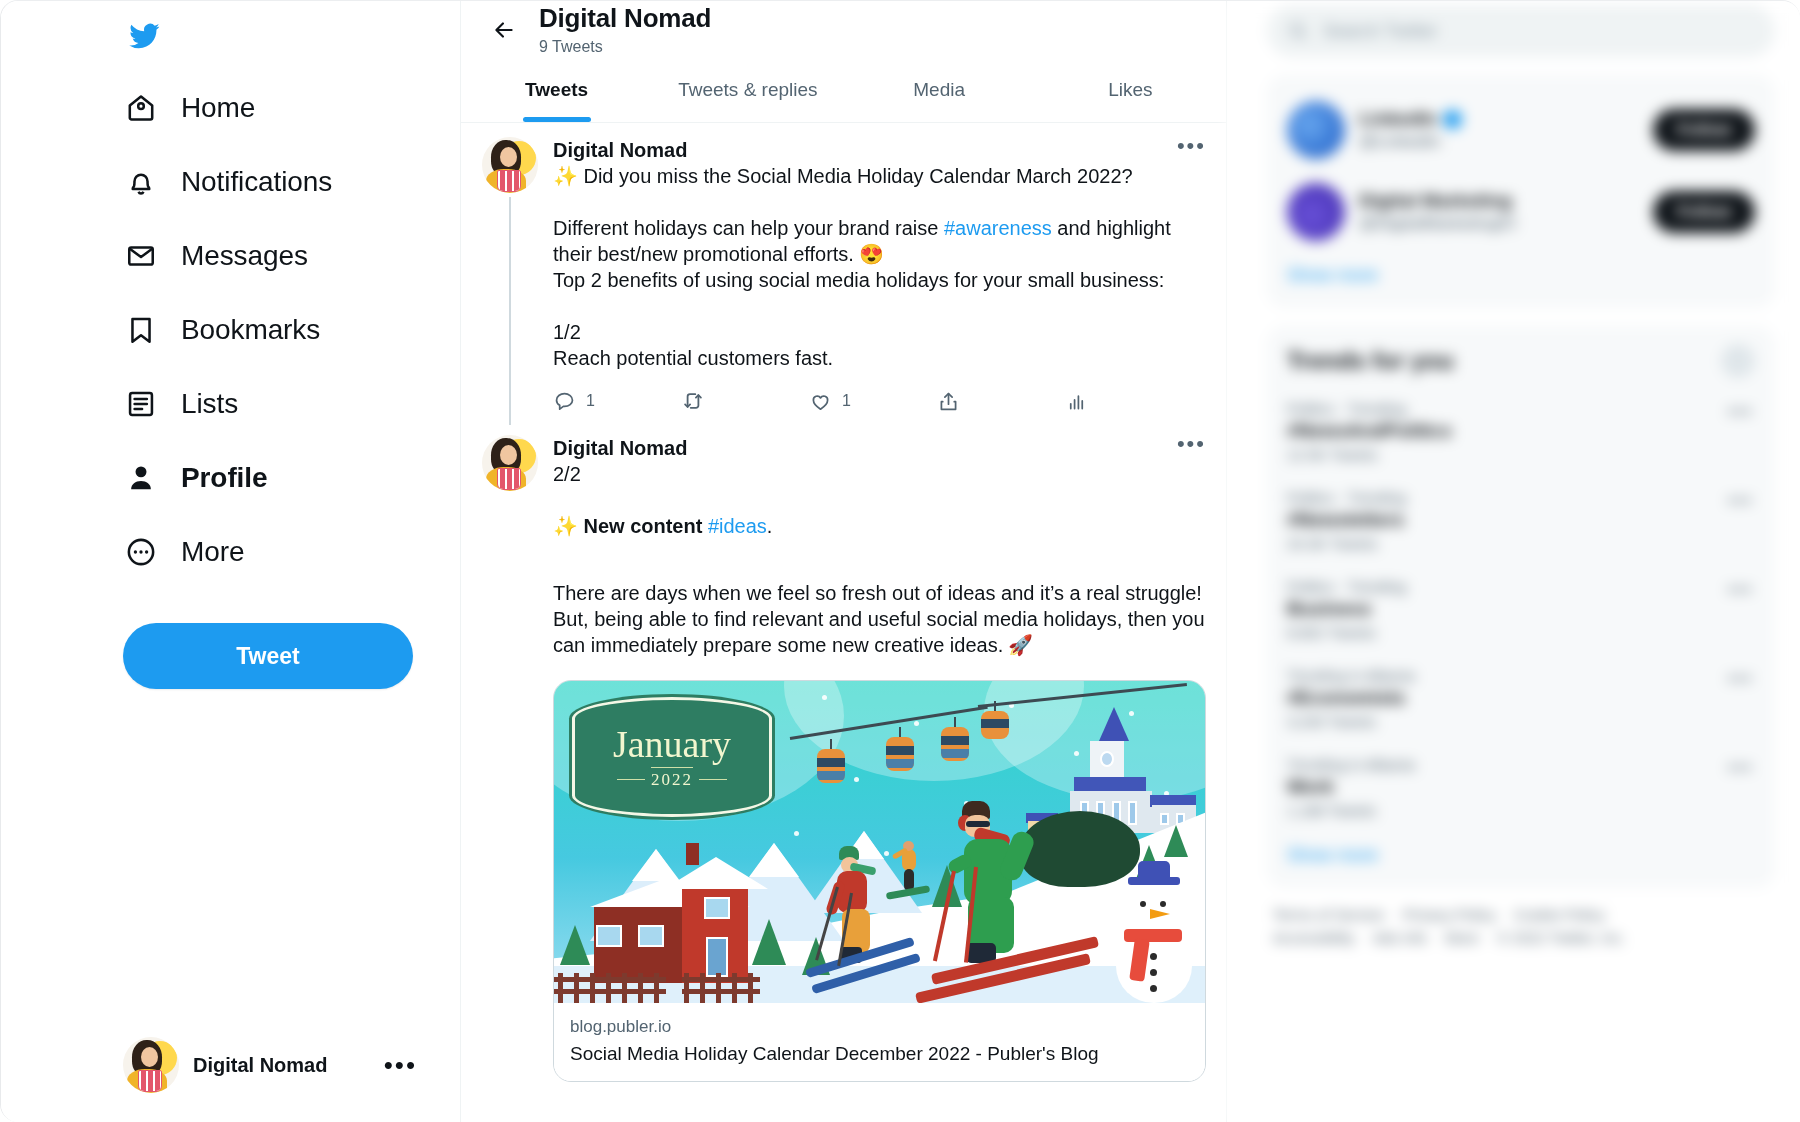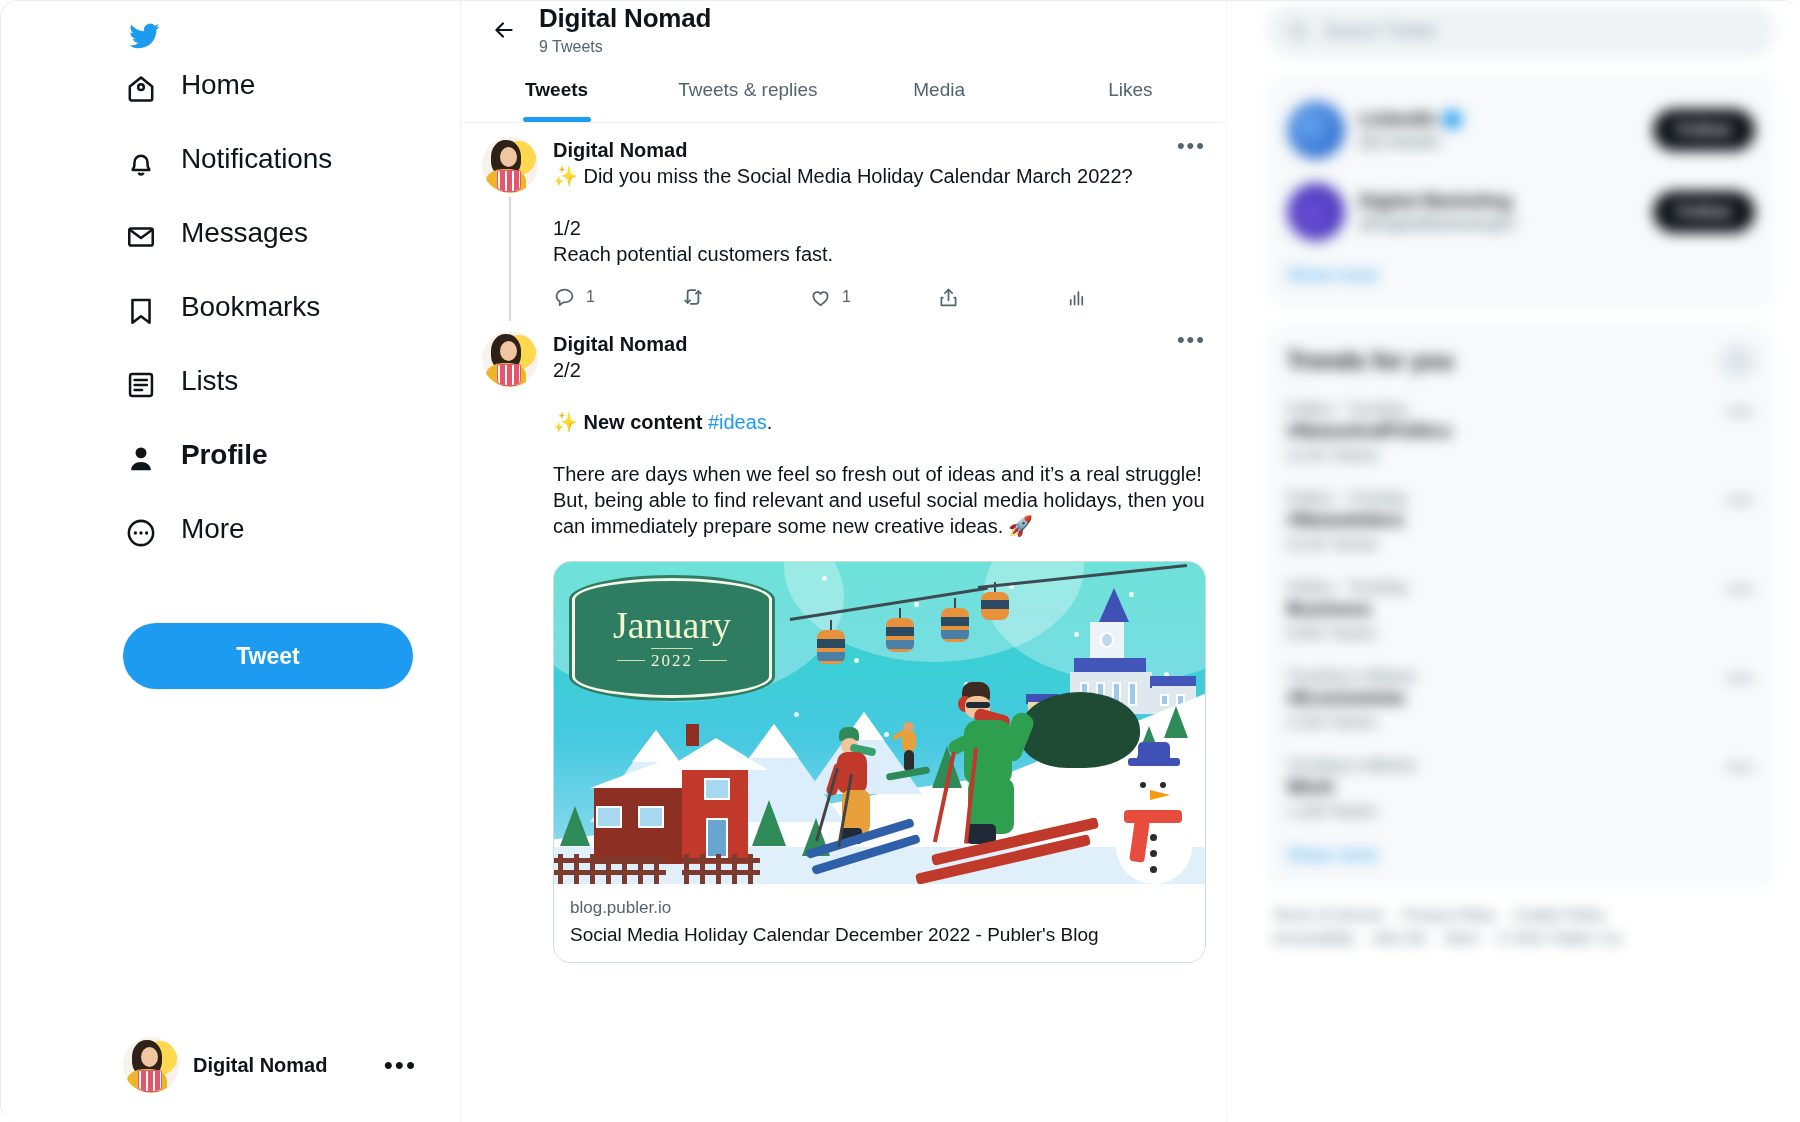--- a/index.html
+++ b/index.html
@@ -28,21 +28,21 @@
     padding-left: 122px;
   }
   .logo-wrap { padding-top: 6px; height: 62px; }
   .logo-btn {
     width: 58px; height: 58px; border-radius: 50%;
     display: flex; align-items: center; justify-content: center;
     margin-left: -8px;
   }
   .nav-list { margin-top: 8px; }
   .nav-item {
-    display: flex; align-items: flex-start;
+    display: flex; align-items: center;
     height: 74px;
     gap: 22px;
     cursor: pointer;
   }
   .nav-icon {
     width: 36px; height: 36px;
     display: flex; align-items: center; justify-content: center;
     flex: 0 0 36px;
   }
   .nav-label {
@@ -499,21 +499,23 @@
       </div>
 
       <div class="tweet-body">
         <div class="tweet-head">
           <span class="tweet-author">Digital Nomad</span>
           <span class="tweet-more">•••</span>
         </div>
 
         <div class="tweet-text"><span>✨</span><span> Did you miss the Social Media Holiday Calendar March 2022?</span></div>
 
-
+        <div class="tweet-text" style="margin-top:26px"><span>Different holidays can help your brand raise </span><span class="hashtag">#awareness</span><span> and highlight their best/new promotional efforts. 😍</span></div>
+
+        <div class="tweet-text">Top 2 benefits of using social media holidays for your small business:</div>
 
         <div class="tweet-text" style="margin-top:26px">1/2</div>
         <div class="tweet-text">Reach potential customers fast.</div>
 
 
         <div class="actions">
           <div class="action">
             <svg width="23" height="23" viewBox="0 0 24 24" fill="none" stroke="#536471" stroke-width="1.8" stroke-linejoin="round">
               <path d="M12 3.8c-4.6 0-8.3 3-8.3 6.8 0 2.2 1.3 4.2 3.3 5.4v4l3.8-2.9c.4.05.8.08 1.2.08 4.6 0 8.3-3 8.3-6.6S16.6 3.8 12 3.8z"></path>
             </svg>
@@ -570,21 +572,21 @@
       <div class="tweet-body">
         <div class="tweet-head">
           <span class="tweet-author">Digital Nomad</span>
           <span class="tweet-more">•••</span>
         </div>
 
         <div class="tweet-text">2/2</div>
 
         <div class="tweet-text" style="margin-top:26px"><span>✨</span><span class="bold-line"> New content </span><span class="hashtag">#ideas</span><span>.</span></div>
 
-        <div class="tweet-text" style="margin-top:26px">There are days when we feel so fresh out of ideas and it’s a real struggle! But, being able to find relevant and useful social media holidays, then you can immediately prepare some new creative ideas. 🚀</div>
+        <div class="tweet-text" style="margin-top:41px">There are days when we feel so fresh out of ideas and it’s a real struggle! But, being able to find relevant and useful social media holidays, then you can immediately prepare some new creative ideas. 🚀</div>
 
         <div class="link-card">
           <div class="card-img">
 
             <div class="ill-snowcloud" style="left:-40px;top:-70px;width:330px;height:210px"></div>
             <div class="ill-snowcloud" style="left:230px;top:-90px;width:300px;height:190px"></div>
             <div class="ill-snowcloud" style="left:430px;top:-60px;width:290px;height:180px"></div>
 
             <div class="ill-snowflake" style="left:60px;top:22px"></div>
             <div class="ill-snowflake" style="left:140px;top:60px"></div>

